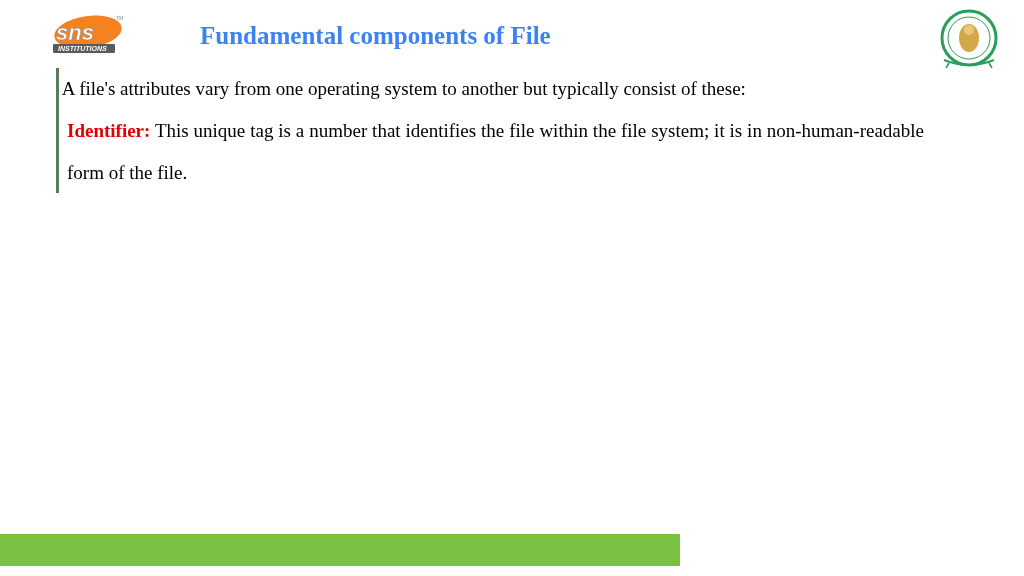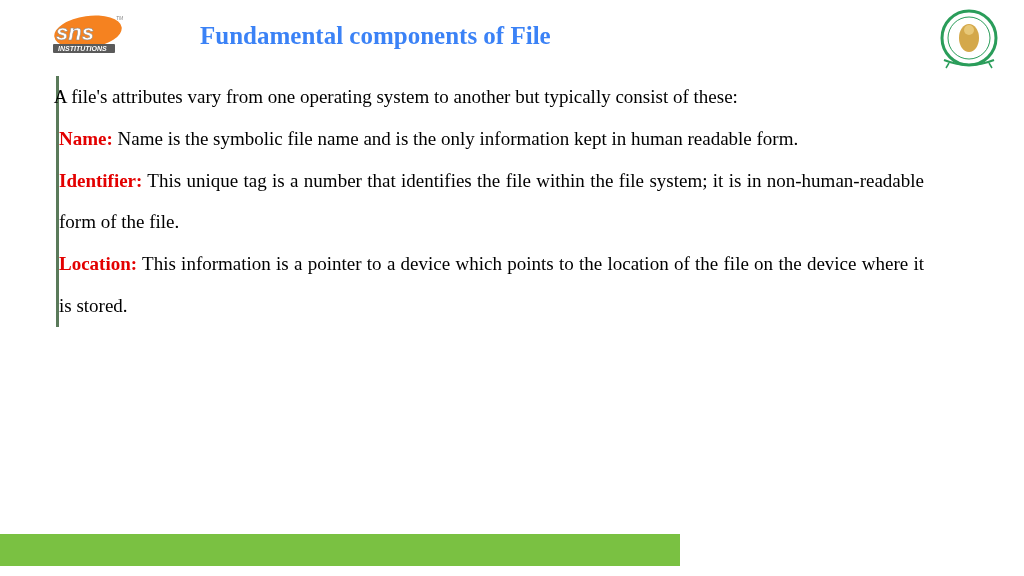--- a/index.html
+++ b/index.html
@@ -34,25 +34,25 @@
       position: absolute;
       top: 22px;
       left: 200px;
       font-size: 25px;
       font-weight: bold;
       color: #3b82f6;
       font-family: Georgia, 'Times New Roman', serif;
     }
     .content {
       position: absolute;
-      top: 76px;
+      top: 68px;
       left: 56px;
       right: 100px;
       border-left: 3px solid #5a7a5a;
-      padding-left: 0;
+      padding-left: 8px;
     }
     .content p {
       font-size: 19px;
       line-height: 2.2;
       color: #000000;
       text-align: justify;
       font-family: Georgia, 'Times New Roman', serif;
     }
     .term {
       color: #e30000;
@@ -91,18 +91,16 @@
     <circle cx="35" cy="22" r="5" fill="#e8c878"></circle>
     <path d="M 10 52 Q 35 62 60 52" fill="none" stroke="#2a9d5a" stroke-width="2"></path>
     <path d="M 15 55 L 12 60 M 55 55 L 58 60" stroke="#2a9d5a" stroke-width="1.5"></path>
   </svg>
 </div>
 
 <h1 class="title">Fundamental components of File</h1>
 
 <div class="content">
   <p class="intro">&nbsp;<span>A file's attributes vary from one operating system to another but typically consist of these:</span></p>
-  <p><span class="term">Name:</span><span> Name is the symbolic file name and is the only information kept in human readable form.</span></p>
   <p><span class="term">Identifier:</span><span> This unique tag is a number that identifies the file within the file system; it is in non-human-readable form of the file.</span></p>
-  <p><span class="term">Location:</span><span> This information is a pointer to a device which points to the location of the file on the device where it is stored.</span></p>
 </div>
 
 <div class="footer-bar"></div>
 
 </body></html>

